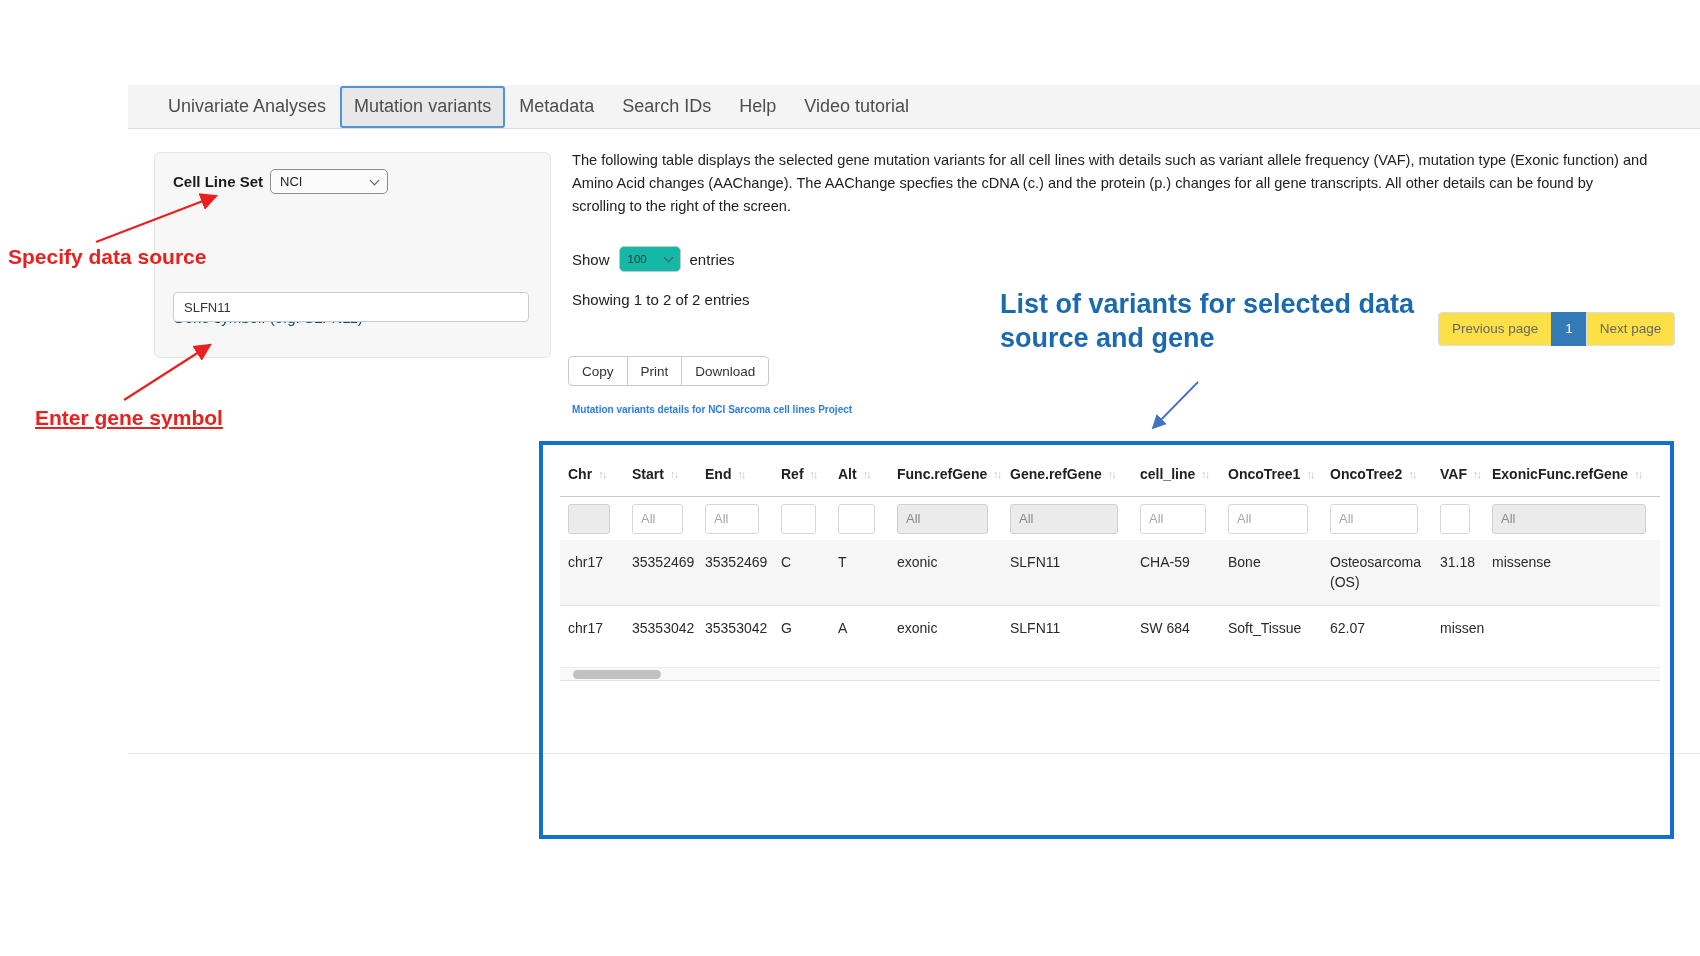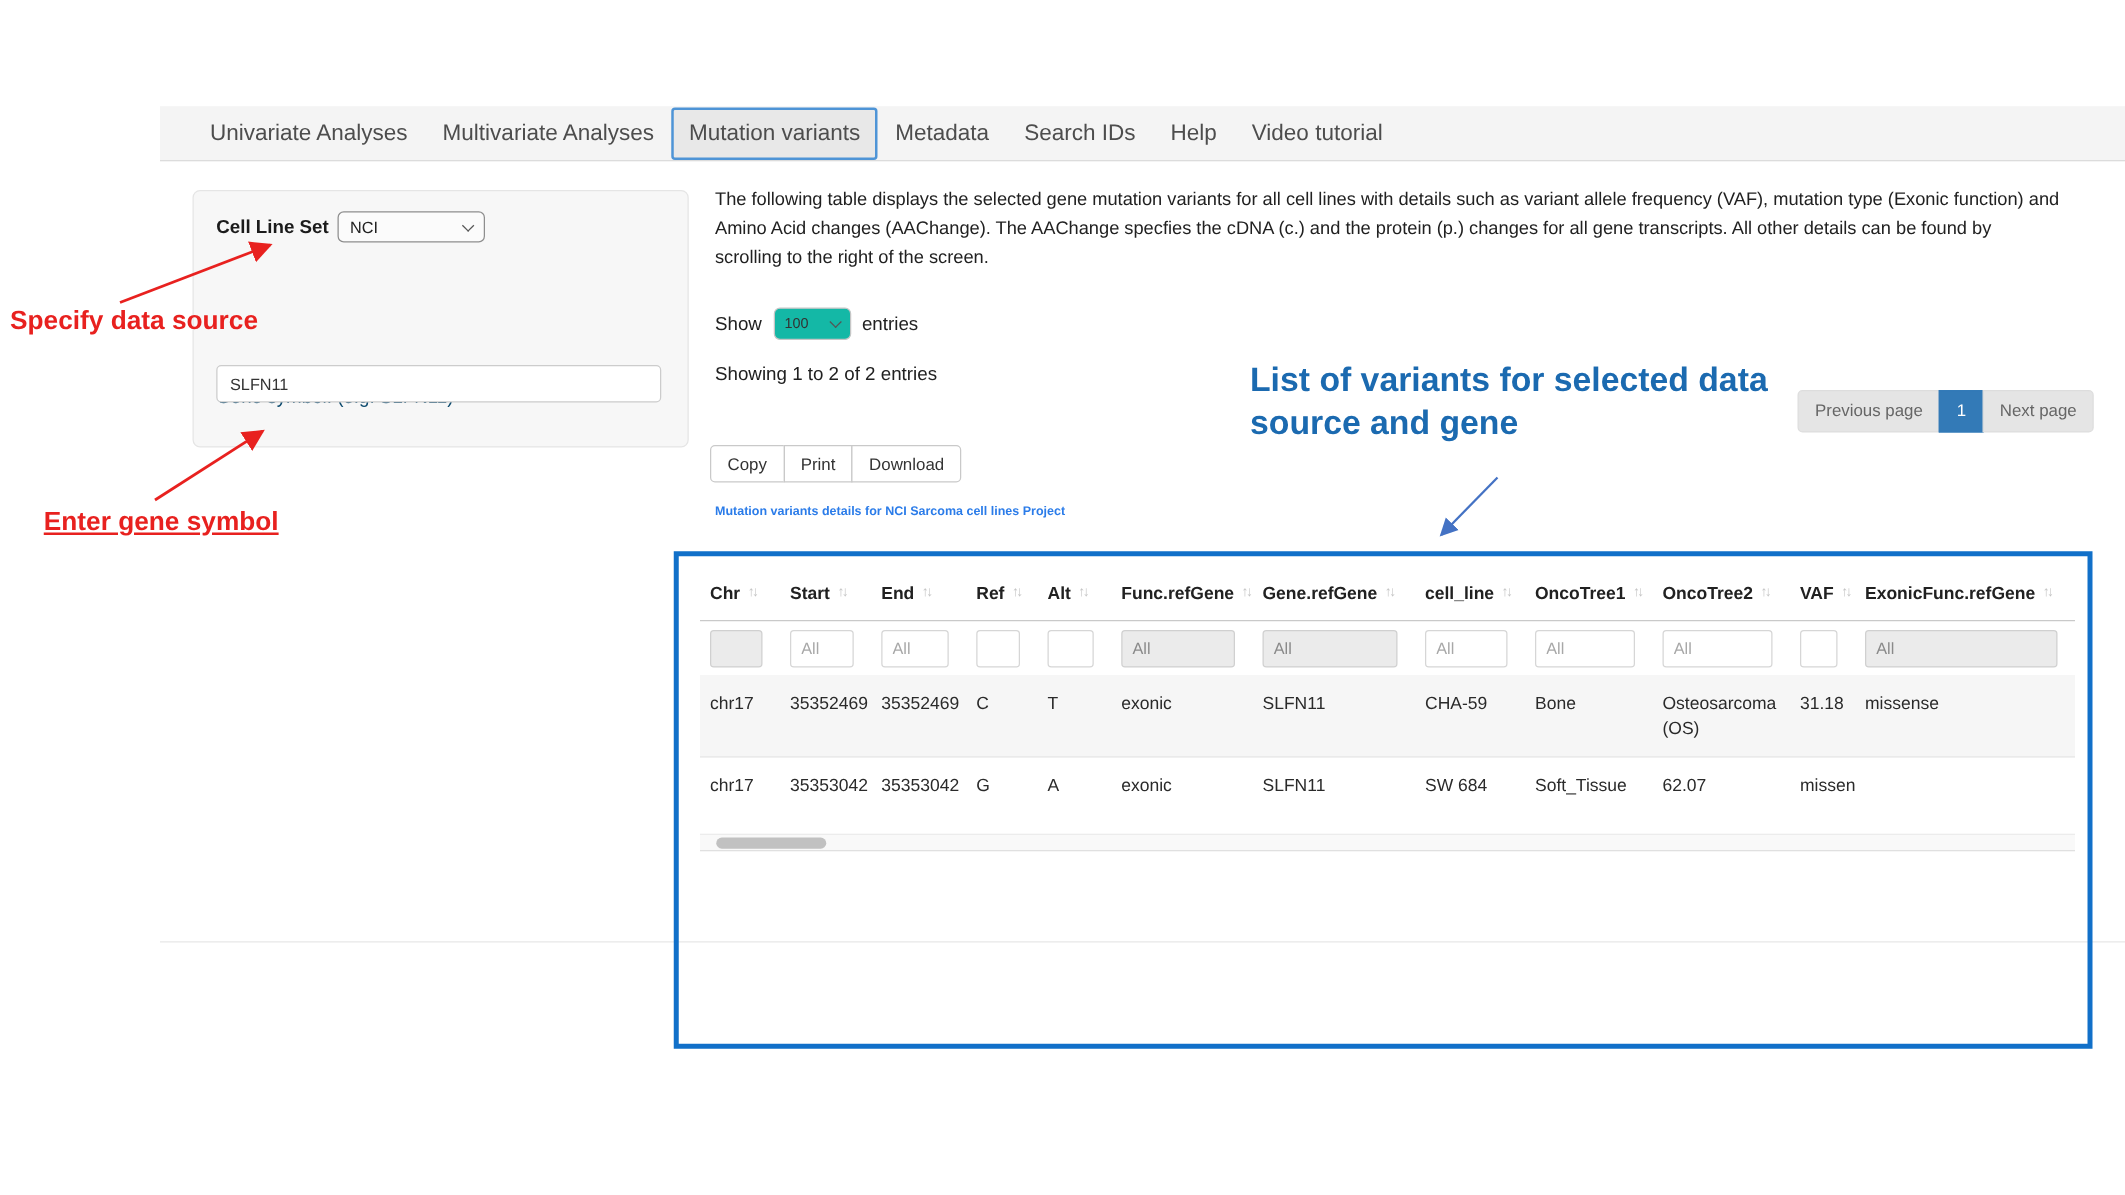--- a/index.html
+++ b/index.html
@@ -79,21 +79,21 @@
     padding:6px 13px; height:30px; margin-left:-1px; cursor:pointer;
   }
   .dt-btn:first-child { border-radius:4px 0 0 4px; margin-left:0; }
   .dt-btn:last-child  { border-radius:0 4px 4px 0; }
 
   .table-link { left:572px; top:404px; font-size:10px; font-weight:bold; color:#2b7ce9; cursor:pointer; }
 
   
   .pagination { left:1438px; top:312px; display:flex; }
   .page-btn {
-    background:#e5e5e5; border:1px solid #dddddd; color:#666;
+    background:#fde047; border:1px solid #dddddd; color:#666;
     font-size:13.5px; padding:0 13px; height:34px; line-height:32px;
     margin-left:-1px; cursor:pointer; white-space:nowrap;
   }
   .page-btn:first-child { border-radius:4px 0 0 4px; margin-left:0; }
   .page-btn:last-child  { border-radius:0 4px 4px 0; }
   .page-btn.active { background:#337ab7; border-color:#337ab7; color:#fff; padding:0 13px; }
 
   
   .page-rule { left:128px; top:753px; width:1572px; height:1px; background:#e7e7e7; }
   .highlight-box {
@@ -139,21 +139,20 @@
   }
 
   
   .arrows { left:0; top:0; width:1700px; height:956px; pointer-events:none; z-index:6; }
 </style>
 </head>
 <body>
 
 <nav class="abs topnav" id="topnav">
     <div class="tab">Univariate Analyses</div>
-    <div class="tab">Multivariate Analyses</div>
     <div class="tab active">Mutation variants</div>
     <div class="tab">Metadata</div>
     <div class="tab">Search IDs</div>
     <div class="tab">Help</div>
     <div class="tab">Video tutorial</div>
   </nav>
 
 <div class="abs left-card">
   <div class="cls-row">
     <span class="panel-label">Cell Line Set</span>

